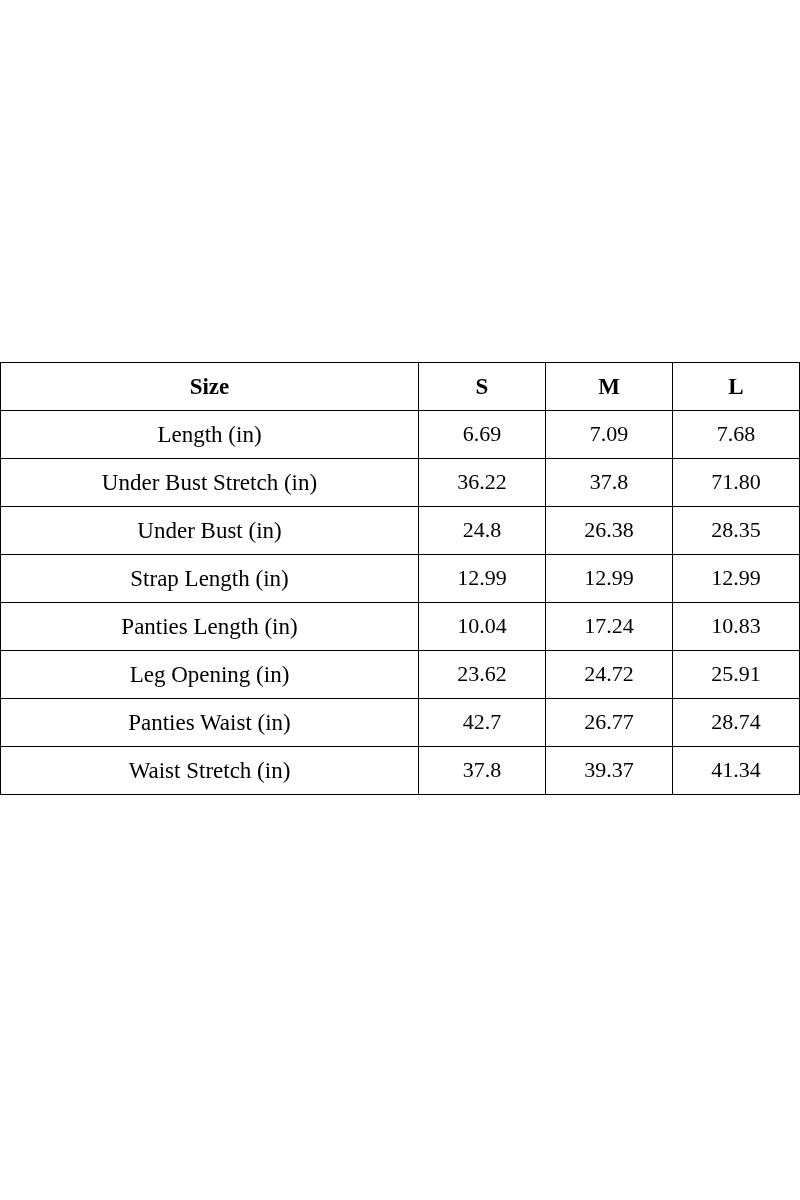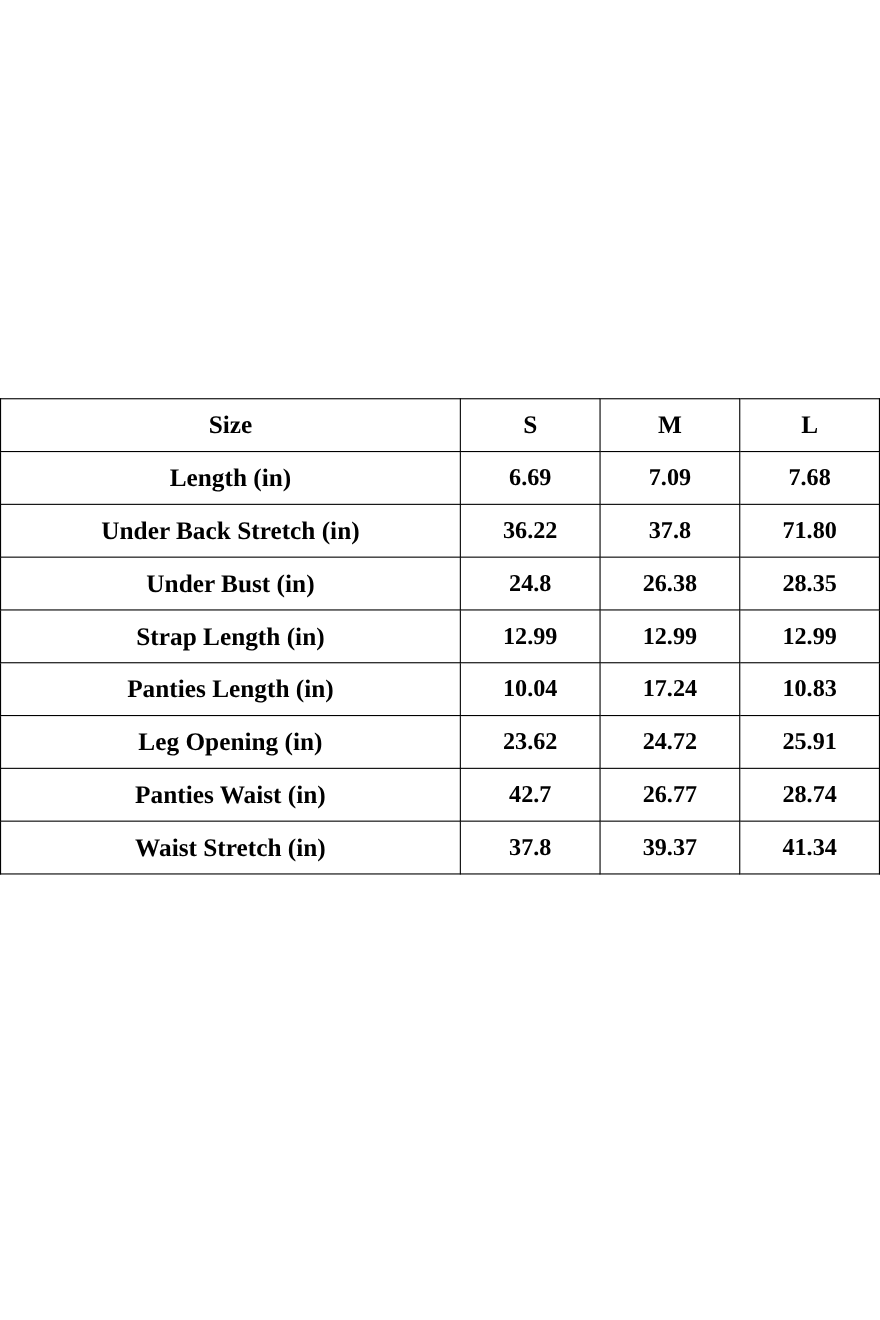--- a/index.html
+++ b/index.html
@@ -36,25 +36,25 @@
     vertical-align: middle;
     height: 47px;
     padding: 0 8px;
     line-height: 1.1;
   }
   table.size-chart thead th {
     font-weight: bold;
     font-size: 23px;
   }
   table.size-chart tbody th {
-    font-weight: bold;
+    font-weight: normal;
     font-size: 23px;
   }
   table.size-chart tbody td {
-    font-weight: bold;
+    font-weight: normal;
     font-size: 22px;
   }
 </style>
 </head>
 <body>
 
 <div id="size-chart-wrapper">
   <table class="size-chart">
     <colgroup>
       <col class="col-label">
@@ -71,21 +71,21 @@
       </tr>
     </thead>
     <tbody>
       <tr>
         <th>Length (in)</th>
         <td>6.69</td>
         <td>7.09</td>
         <td>7.68</td>
       </tr>
       <tr>
-        <th>Under Back Stretch (in)</th>
+        <th>Under Bust Stretch (in)</th>
         <td>36.22</td>
         <td>37.8</td>
         <td>71.80</td>
       </tr>
       <tr>
         <th>Under Bust (in)</th>
         <td>24.8</td>
         <td>26.38</td>
         <td>28.35</td>
       </tr>

